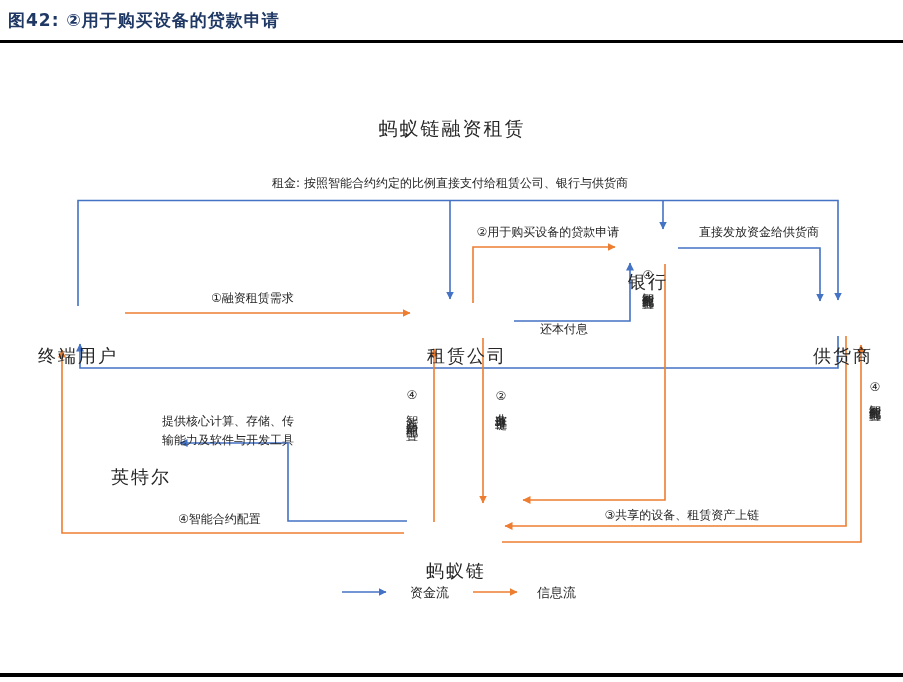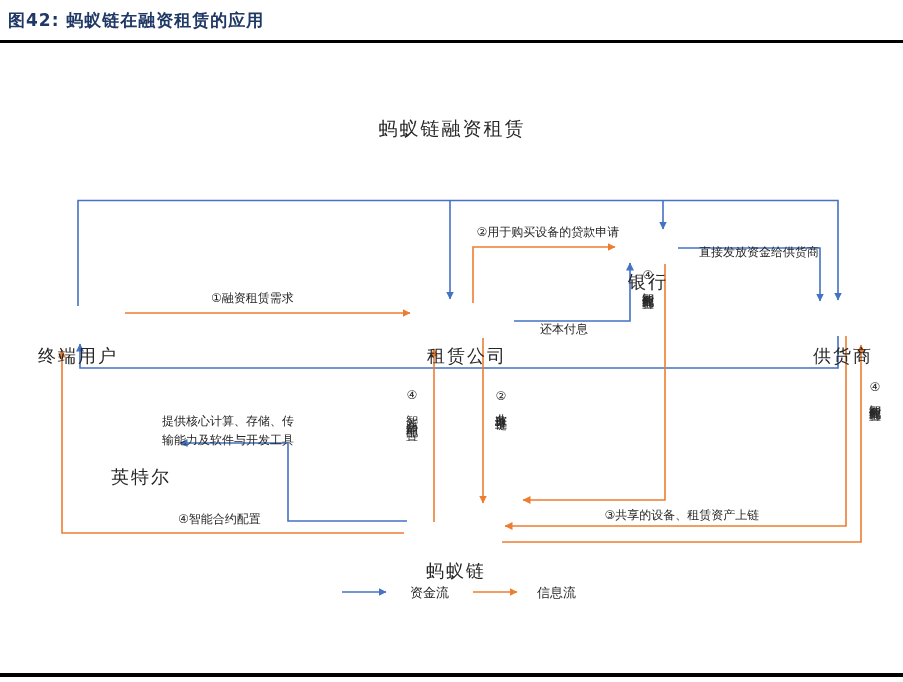--- a/index.html
+++ b/index.html
@@ -18,21 +18,21 @@
   .fc { stroke:var(--capital,#4472C4); fill:none; stroke-width:1.6px; }
   .ic { stroke:var(--info,#ED7D31); fill:none; stroke-width:1.6px; }
   .mkc { fill:var(--capital,#4472C4); }
   .mki { fill:var(--info,#ED7D31); }
 </style>
 </head>
 <body>
 
 <div class="canvas">
 
-  <div class="abs caption" style="left:8px; top:9px;">图42: 蚂蚁链在融资租赁的应用</div>
+  <div class="abs caption" style="left:8px; top:9px;">图42: ②用于购买设备的贷款申请</div>
   <div class="abs rule" style="left:0; top:40px; width:903px; height:3px;"></div>
 
   <svg class="wires" width="903" height="682" viewBox="0 0 903 682">
     <defs>
       <marker id="mc" markerUnits="userSpaceOnUse" markerWidth="10" markerHeight="10" refX="7.5" refY="4" orient="auto">
         <path class="mkc" d="M0,0 L8,4 L0,8 Z"></path>
       </marker>
       <marker id="mi" markerUnits="userSpaceOnUse" markerWidth="10" markerHeight="10" refX="7.5" refY="4" orient="auto">
         <path class="mki" d="M0,0 L8,4 L0,8 Z"></path>
       </marker>
@@ -53,23 +53,24 @@
     <path class="ic" d="M404,533 L62,533 L62,350" marker-end="url(#mi)"></path>
     <path class="ic" d="M434,522 L434,349" marker-end="url(#mi)"></path>
     <path class="ic" d="M483,338 L483,503" marker-end="url(#mi)"></path>
     <path class="ic" d="M846,336 L846,526 L505,526" marker-end="url(#mi)"></path>
     <path class="ic" d="M502,542 L861,542 L861,345" marker-end="url(#mi)"></path>
     <path class="ic" d="M473,592 L517,592" marker-end="url(#mi)"></path>
   </svg>
 
   <div class="abs diagram-title" style="left:352px; top:116px; width:200px;">蚂蚁链融资租赁</div>
 
+  <div class="abs lbl" style="left:180px; top:175px; width:540px;">租金: 按照智能合约约定的比例直接支付给租赁公司、银行与供货商</div>
   <div class="abs lbl" style="left:463px; top:224px; width:170px;">②用于购买设备的贷款申请</div>
   <div class="abs lbl" style="left:175px; top:290px; width:155px;">①融资租赁需求</div>
-  <div class="abs lbl" style="left:685px; top:224px; width:148px;margin-top:20px;">直接发放资金给供货商</div>
+  <div class="abs lbl" style="left:685px; top:224px; width:148px;">直接发放资金给供货商</div>
   <div class="abs lbl" style="left:532px; top:297px; width:64px;margin-top:24px;">还本付息</div>
   <div class="abs lbl multiline" style="left:162px; top:400px; width:160px;">提供核心计算、存储、传
 输能力及软件与开发工具</div>
   <div class="abs lbl" style="left:172px; top:511px; width:95px;">④智能合约配置</div>
   <div class="abs lbl" style="left:593px; top:507px; width:178px;">③共享的设备、租赁资产上链</div>
 
   <div class="abs vlbl" style="left:403px; top:388px;">④智能合约配置</div>
   <div class="abs vlbl" style="left:492px; top:389px; letter-spacing:1px;">②业务订单上链</div>
   <div class="abs vlbl" style="left:639px; top:268px; letter-spacing:1px;">④智能合约配置</div>
   <div class="abs vlbl" style="left:866px; top:380px; letter-spacing:1px;">④智能合约配置</div>

